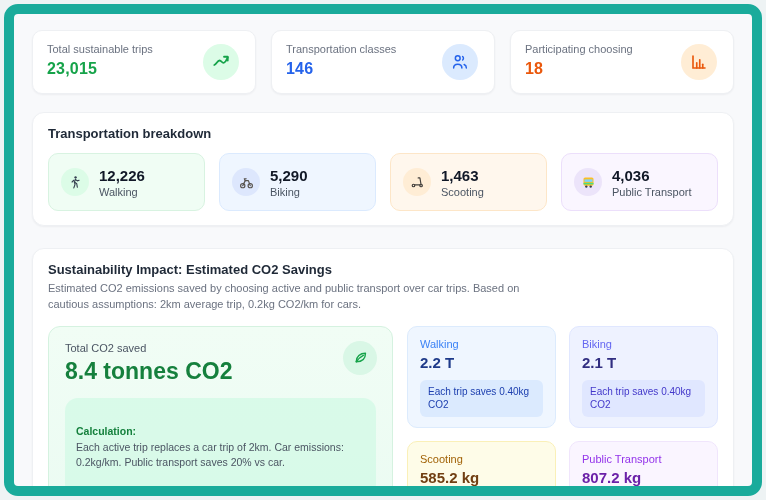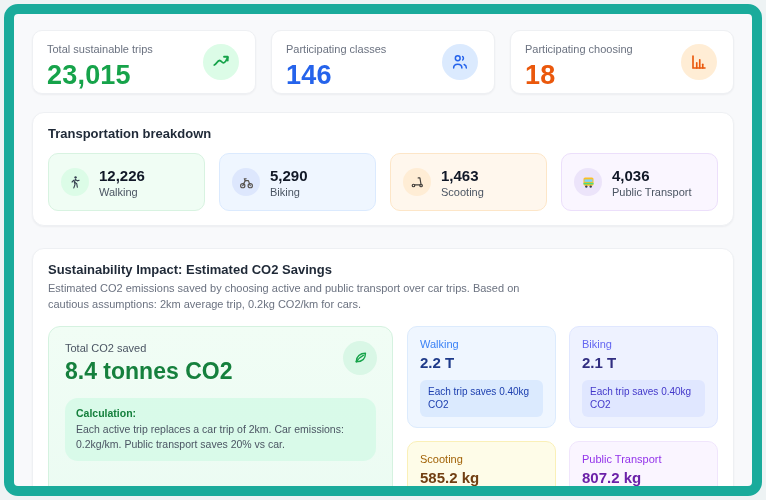--- a/index.html
+++ b/index.html
@@ -20,21 +20,21 @@
 
   
   .stats-row { display: flex; gap: 15px; margin-bottom: 18px; }
   .stat-card {
     flex: 1; position: relative;
     background: #ffffff; border: 1px solid #eef0f3; border-radius: 10px;
     padding: 12px 14px; height: 64px;
     box-shadow: 0 1px 2px rgba(16,24,40,.05);
   }
   .stat-label { font-size: 11px; color: #6b7280; margin-bottom: 5px; }
-  .stat-value { font-size: 27px; font-weight: bold; letter-spacing: .2px; }
+  .stat-value { font-size: 16px; font-weight: bold; letter-spacing: .2px; }
   .stat-value.green  { color: #16a34a; }
   .stat-value.blue   { color: #2563eb; }
   .stat-value.orange { color: #ea580c; }
   .stat-icon {
     position: absolute; right: 16px; top: 50%; transform: translateY(-50%);
     width: 36px; height: 36px; border-radius: 50%;
     display: flex; align-items: center; justify-content: center;
   }
   .stat-icon.green  { background: #dcfce7; }
   .stat-icon.blue   { background: #dbeafe; }
@@ -94,21 +94,21 @@
     border: 1px solid #d5f2e0; border-radius: 12px;
     padding: 15px 16px; min-height: 160px;
   }
   .total-label { font-size: 11px; color: #4b5563; }
   .total-value { font-size: 23px; font-weight: bold; color: #15803d; margin: 4px 0 13px; }
   .leaf-circle {
     position: absolute; top: 14px; right: 15px;
     width: 34px; height: 34px; border-radius: 50%; background: #d9f7e6;
     display: flex; align-items: center; justify-content: center;
   }
-  .calc-box { background: rgba(209,250,229,.75); border-radius: 13px; padding: 9px 11px; }
+  .calc-box { background: rgba(209,250,229,.75); border-radius: 13px; padding: 27px 11px; }
   .calc-title { font-size: 10.5px; font-weight: bold; color: #15803d; }
   .calc-body { font-size: 10.5px; color: #4b5563; line-height: 1.45; margin-top: 3px; }
 
   .breakdown-grid {
     flex: 1; display: grid;
     grid-template-columns: 1fr 1fr; gap: 13px;
     align-content: start;
   }
   .bd-card { border-radius: 10px; border: 1px solid; padding: 11px 12px 10px; }
   .bd-label { font-size: 11px; }
@@ -152,21 +152,21 @@
         <div class="stat-value green">23,015</div>
         <div class="stat-icon green">
           <svg width="18" height="18" viewBox="0 0 24 24" fill="none" stroke="#16a34a" stroke-width="2.4" stroke-linecap="round" stroke-linejoin="round">
             <path d="M3 16c3-1 4-6 7-6s3 4 6 3 4-6 5-7"></path>
             <polyline points="16 5 21 5 21 10"></polyline>
           </svg>
         </div>
       </div>
 
       <div class="stat-card">
-        <div class="stat-label">Participating classes</div>
+        <div class="stat-label">Transportation classes</div>
         <div class="stat-value blue">146</div>
         <div class="stat-icon blue">
           <svg width="18" height="18" viewBox="0 0 24 24" fill="none" stroke="#2563eb" stroke-width="2" stroke-linecap="round" stroke-linejoin="round">
             <circle cx="9" cy="7" r="3.2"></circle>
             <path d="M3.5 20c0-3 2.4-5 5.5-5s5.5 2 5.5 5"></path>
             <path d="M15.5 4.6a3.2 3.2 0 0 1 0 4.8"></path>
             <path d="M17.5 15.4c2 .8 3 2.4 3 4.6"></path>
           </svg>
         </div>
       </div>

